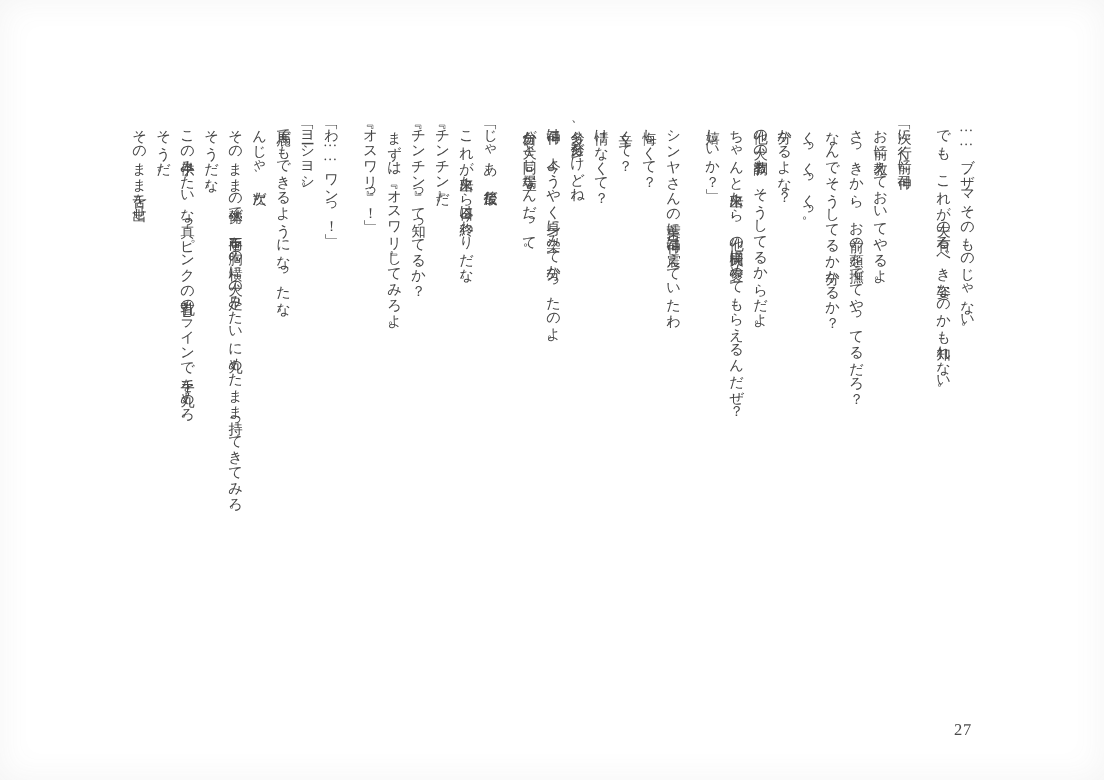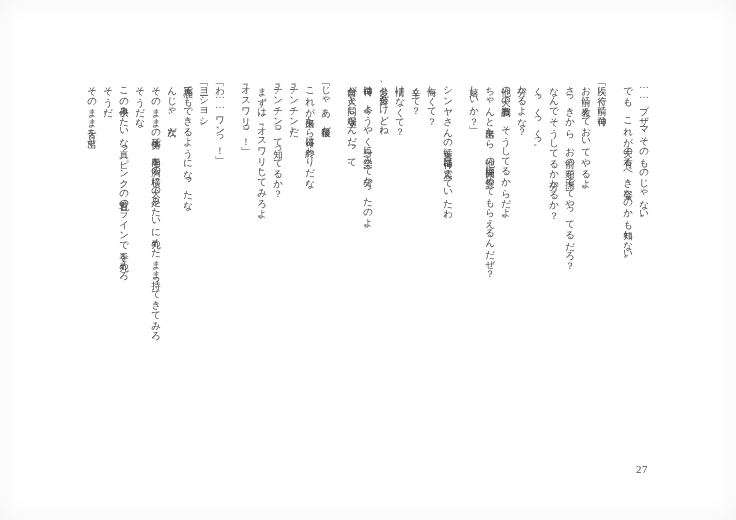--- a/index.html
+++ b/index.html
@@ -44,21 +44,21 @@
     margin-block-start: 10px; 
   }
   .text-block p {
     margin: 0;
     padding: 0;
     line-height: 16px;
     white-space: nowrap;
   }
   .page-number {
     position: absolute;
-    top: 463px;
+    top: 481px;
     left: 636px;
     font-size: 11px;
     color: #4a4a4a;
     letter-spacing: 0.5px;
   }
 </style>
 </head>
 <body>
 
 <div class="page">

